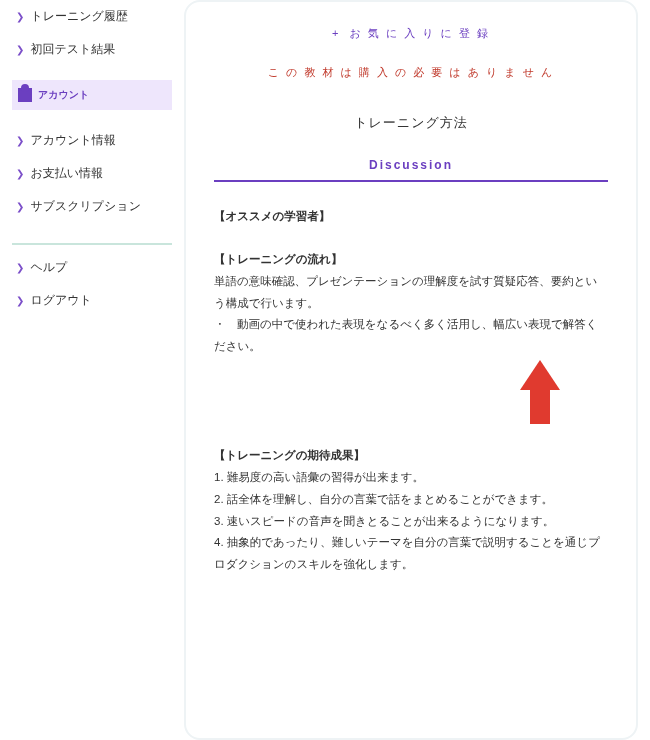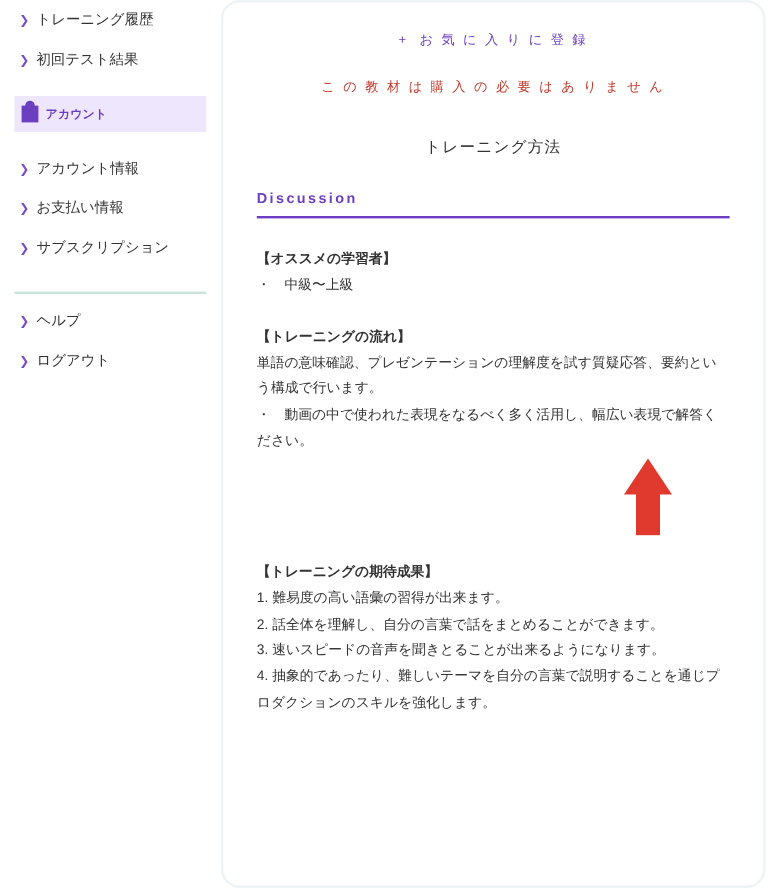--- a/index.html
+++ b/index.html
@@ -88,21 +88,21 @@
   }
   .section-title {
     text-align: center;
     font-weight: normal;
     font-size: 13px;
     letter-spacing: 1px;
     margin-bottom: 20px;
   }
   .tab-row {
     border-bottom: 2px solid #6b3fc0;
-    text-align: left;
+    text-align: center;
     margin-bottom: 24px;
   }
   .tab {
     display: inline-block;
     color: #6b3fc0;
     font-weight: bold;
     font-size: 12px;
     letter-spacing: 2px;
     padding: 6px 0 8px 0;
   }
@@ -200,21 +200,20 @@
       <div class="section-title">トレーニング方法</div>
 
       <div class="tab-row">
         <span class="tab">Discussion</span>
       </div>
 
       <div class="content">
 
         <div class="block">
           <div class="block-title">【オススメの学習者】</div>
-          <div class="bullet">・　中級〜上級</div>
         </div>
 
         <div class="block">
           <div class="block-title">【トレーニングの流れ】</div>
           <div>単語の意味確認、プレゼンテーションの理解度を試す質疑応答、要約という構成で行います。</div>
           <div>・　動画の中で使われた表現をなるべく多く活用し、幅広い表現で解答ください。</div>
         </div>
 
         <div class="arrow-wrap">
           <div class="arrow"></div>

